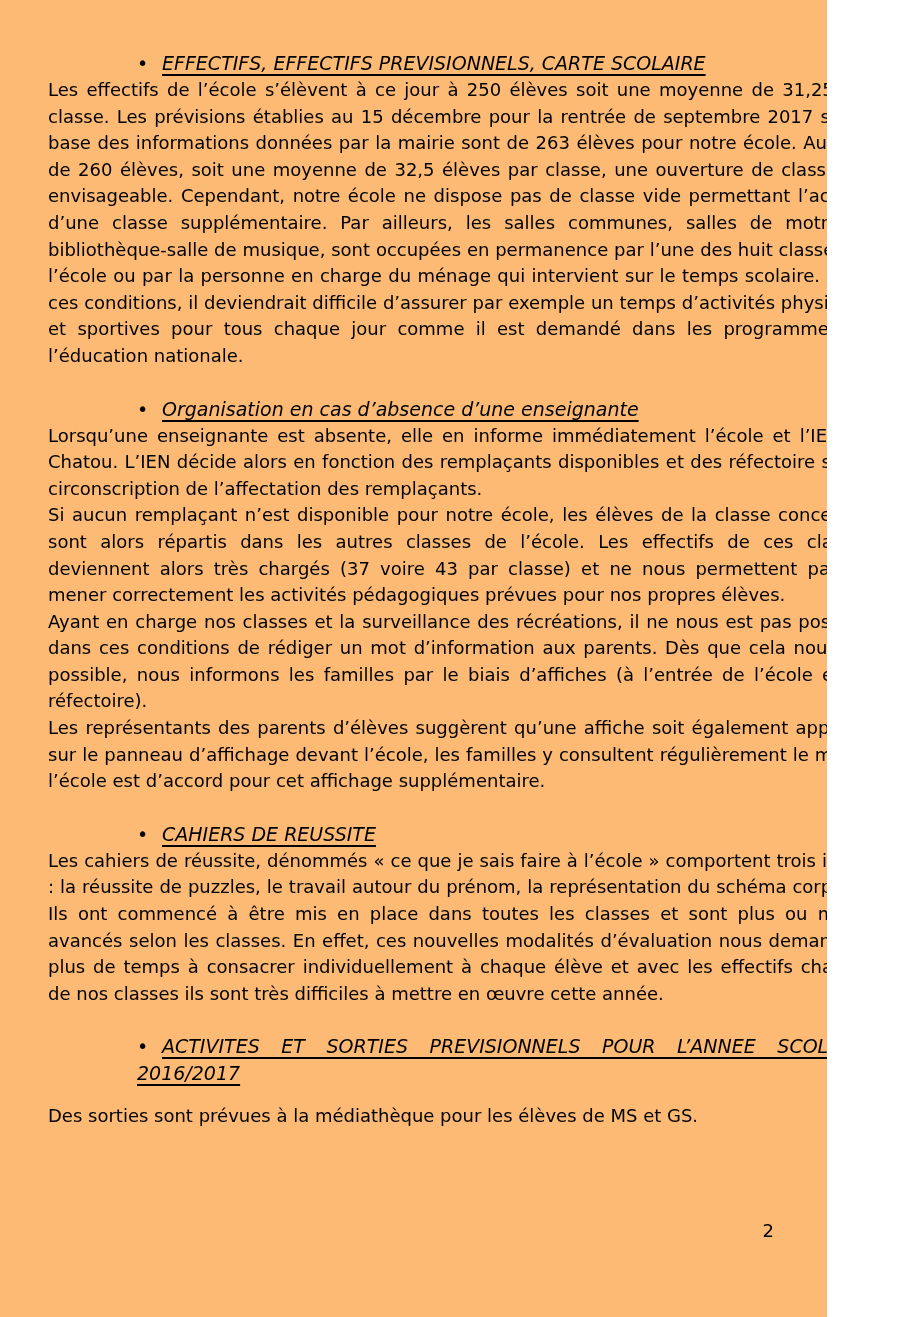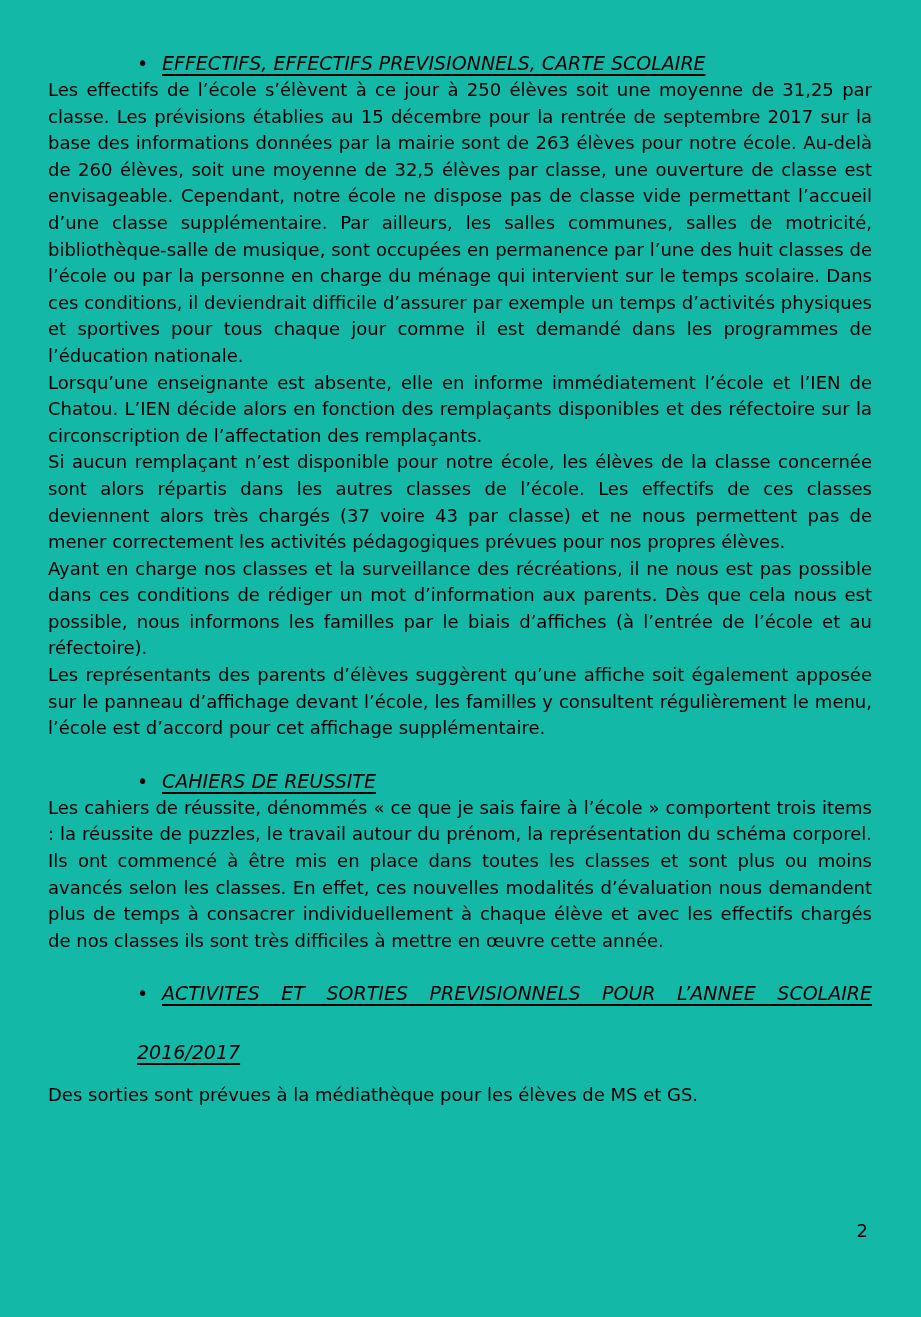--- a/index.html
+++ b/index.html
@@ -4,22 +4,22 @@
 <style>
   html, body { margin: 0; padding: 0; }
   body {
     width: 921px; height: 1317px;
     background: #ffffff;
     font-family: "DejaVu Sans", sans-serif;
     color: #000000;
   }
   .page {
     position: relative;
-    width: 921px; height: 1317px;
-    background: #14b8a6;
+    width: 827px; height: 1317px;
+    background: #fdba74;
     overflow: hidden;
   }
   .content {
     position: absolute;
     left: 48px; top: 50px;
     width: 824px;
   }
   .para {
     margin: 0;
     font-size: 18px;
@@ -42,40 +42,41 @@
     width: 13px;
     font-style: normal;
     text-indent: 0;
   }
   .tab { display: inline-block; width: 12px; }
   .u {
     text-decoration: underline;
     text-decoration-thickness: 1.6px;
     text-underline-offset: 4px;
   }
-  .line2 { display: inline-block; width: 240px; margin-top: 32px; }
+  .line2 { display: inline-block; width: 240px; }
   .gap-top { margin-top: 16px; }
   .pagenum {
     position: absolute;
     top: 1218px;
     right: 53px;
     font-size: 18px;
     line-height: 26.6px;
     color: #000000;
   }
 </style>
 </head>
 <body>
 
 <div class="page">
   <div class="content">
 
     <div class="hd first"><span class="bullet">•</span><span class="tab"></span><span class="u">EFFECTIFS, EFFECTIFS PREVISIONNELS, CARTE SCOLAIRE</span></div>
     <p class="para">Les effectifs de l’école s’élèvent à ce jour à 250 élèves soit une moyenne de 31,25 par classe. Les prévisions établies au 15 décembre pour la rentrée de septembre 2017 sur la base des informations données par la mairie sont de 263 élèves pour notre école. Au-delà de 260 élèves, soit une moyenne de 32,5 élèves par classe, une ouverture de classe est envisageable. Cependant, notre école ne dispose pas de classe vide permettant l’accueil d’une classe supplémentaire. Par ailleurs, les salles communes, salles de motricité, bibliothèque-salle de musique, sont occupées en permanence par l’une des huit classes de l’école ou par la personne en charge du ménage qui intervient sur le temps scolaire. Dans ces conditions, il deviendrait difficile d’assurer par exemple un temps d’activités physiques et sportives pour tous chaque jour comme il est demandé dans les programmes de l’éducation nationale.</p>
 
+    <div class="hd"><span class="bullet">•</span><span class="tab"></span><span class="u">Organisation en cas d’absence d’une enseignante</span></div>
     <p class="para">Lorsqu’une enseignante est absente, elle en informe immédiatement l’école et l’IEN de Chatou. L’IEN décide alors en fonction des remplaçants disponibles et des réfectoire sur la circonscription de l’affectation des remplaçants.</p>
     <p class="para">Si aucun remplaçant n’est disponible pour notre école, les élèves de la classe concernée sont alors répartis dans les autres classes de l’école. Les effectifs de ces classes deviennent alors très chargés (37 voire 43 par classe) et ne nous permettent pas de mener correctement les activités pédagogiques prévues pour nos propres élèves.</p>
     <p class="para">Ayant en charge nos classes et la surveillance des récréations, il ne nous est pas possible dans ces conditions de rédiger un mot d’information aux parents. Dès que cela nous est possible, nous informons les familles par le biais d’affiches (à l’entrée de l’école et au réfectoire).</p>
     <p class="para">Les représentants des parents d’élèves suggèrent qu’une affiche soit également apposée sur le panneau d’affichage devant l’école, les familles y consultent régulièrement le menu, l’école est d’accord pour cet affichage supplémentaire.</p>
 
     <div class="hd"><span class="bullet">•</span><span class="tab"></span><span class="u">CAHIERS DE REUSSITE</span></div>
     <p class="para">Les cahiers de réussite, dénommés « ce que je sais faire à l’école » comportent trois items : la réussite de puzzles, le travail autour du prénom, la représentation du schéma corporel. Ils ont commencé à être mis en place dans toutes les classes et sont plus ou moins avancés selon les classes. En effet, ces nouvelles modalités d’évaluation nous demandent plus de temps à consacrer individuellement à chaque élève et avec les effectifs chargés de nos classes ils sont très difficiles à mettre en œuvre cette année.</p>
 
     <div class="hd"><span class="bullet">•</span><span class="tab"></span><span class="u">ACTIVITES ET SORTIES PREVISIONNELS POUR L’ANNEE SCOLAIRE</span> <span class="line2"><span class="u">2016/2017</span></span></div>
     <p class="para gap-top">Des sorties sont prévues à la médiathèque pour les élèves de MS et GS.</p>

